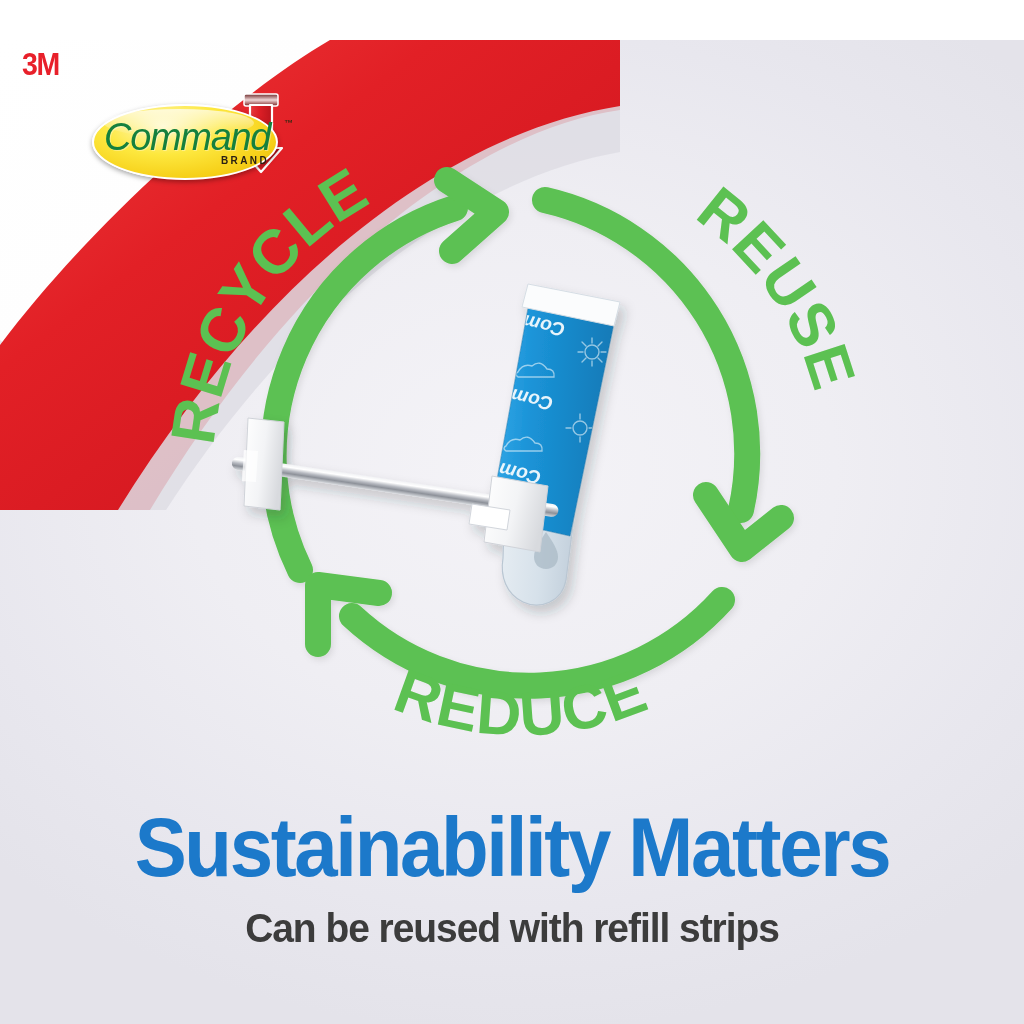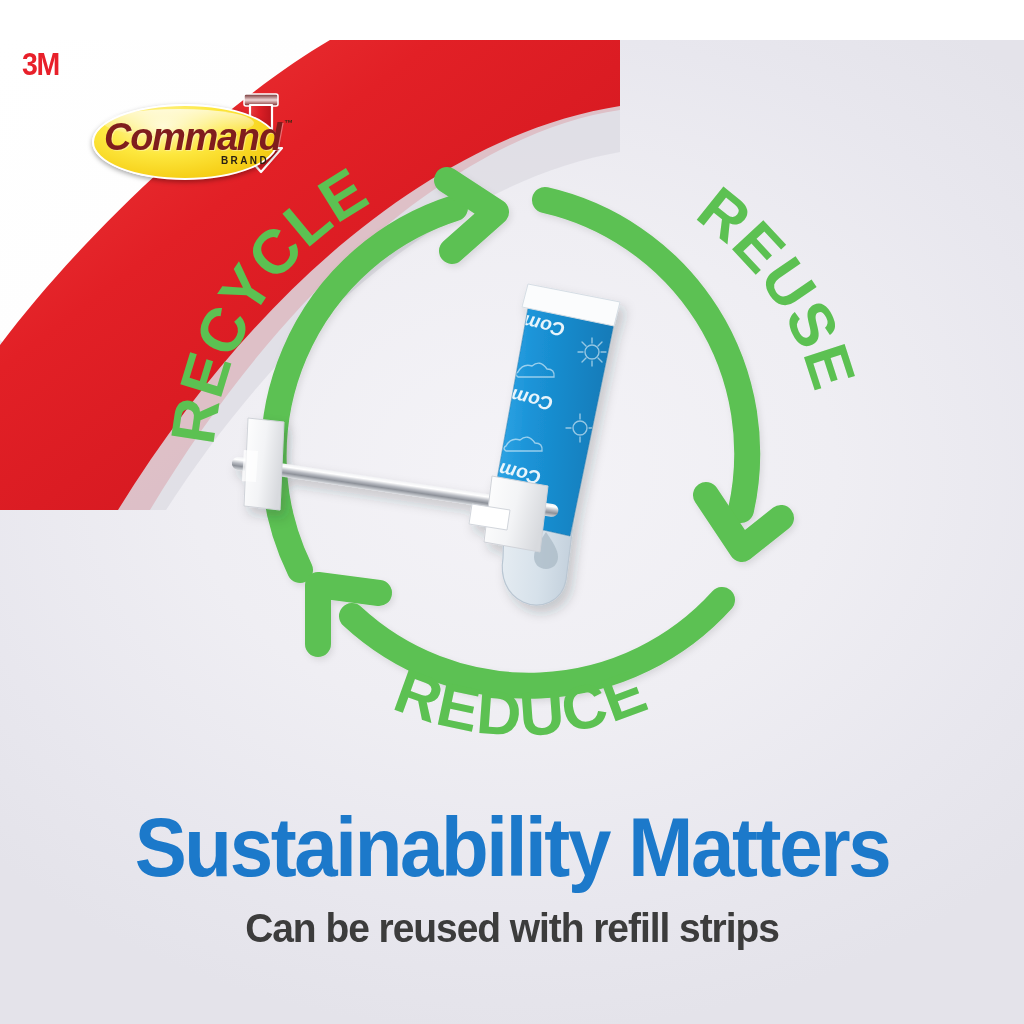--- a/index.html
+++ b/index.html
@@ -79,25 +79,25 @@
     left: 16px; top: 17px;
     width: 150px; height: 28px;
     border-radius: 50%;
     background: linear-gradient(180deg, rgba(255,255,255,.72), rgba(255,255,255,0));
   }
   .cmd-word {
     position: absolute;
     left: 16px; top: 26px;
     width: 166px;
     font-family: "Liberation Sans", sans-serif;
-    font-weight: 700;
+    font-weight: 400;
     font-style: italic;
     font-size: 38px;
     line-height: 1;
-    color: #7f1d1d;
+    color: #15803d;
     letter-spacing: -1.3px;
     text-shadow: 1px 1px 0 rgba(255,255,255,.35);
   }
   .cmd-brand {
     position: absolute;
     left: 102px; top: 63px;
     font-family: "Liberation Sans", sans-serif;
     font-weight: 700;
     font-size: 10px;
     letter-spacing: 2.4px;

